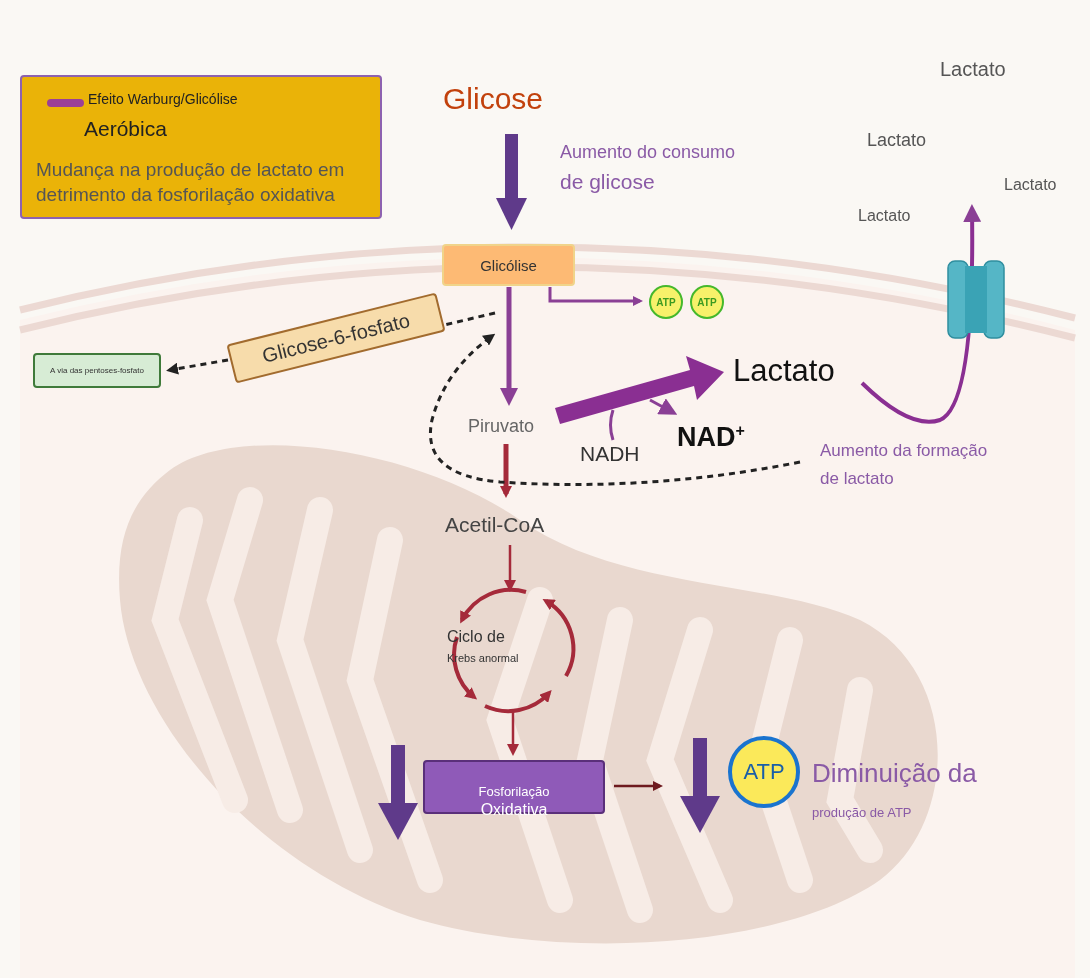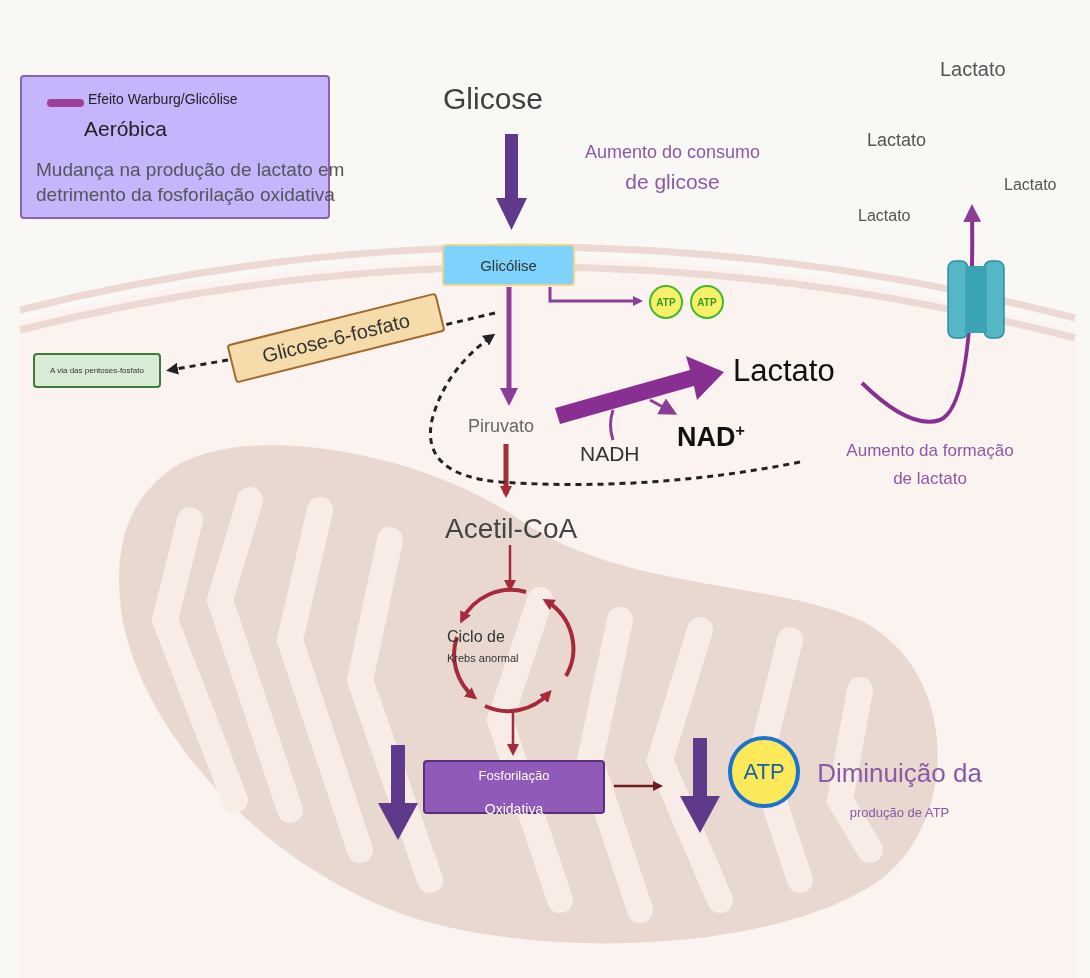--- a/index.html
+++ b/index.html
@@ -4,35 +4,35 @@
 <style>
   html, body { margin: 0; padding: 0; }
   body {
     width: 1090px; height: 978px; position: relative; overflow: hidden;
     background: #faf8f4;
     font-family: "Liberation Sans", "DejaVu Sans", sans-serif;
   }
   #scene { position: absolute; left: 0; top: 0; width: 1090px; height: 978px; }
   .abs { position: absolute; }
   .legend {
-    left: 20px; top: 75px; width: 310px; height: 144px; box-sizing: border-box;
-    background: #c4b5fd; border: 2px solid #8d62b0; border-radius: 4px;
+    left: 20px; top: 75px; width: 362px; height: 144px; box-sizing: border-box;
+    background: #eab308; border: 2px solid #8d62b0; border-radius: 4px;
   }
   .legend-swatch { left: 25px; top: 22px; width: 37px; height: 8px; background: #9b3f97; border-radius: 4px; }
   .legend-title { left: 66px; top: 14px; font-size: 14px; color: #222; }
   .legend-sub { left: 62px; top: 40px; font-size: 21px; color: #222; }
   .legend-desc { left: 14px; top: 80px; font-size: 19px; line-height: 25px; color: #555; width: 370px; }
-  .lbl-glicose { left: 443px; top: 82px; font-size: 30px; color: #404040; }
-  .lbl-purple { color: #8a5aa6; text-align: center; }
+  .lbl-glicose { left: 443px; top: 82px; font-size: 30px; color: #c2410c; }
+  .lbl-purple { color: #8a5aa6; text-align: left; }
   .aumento-consumo { left: 560px; top: 137px; width: 225px; font-size: 18px; line-height: 30px; }
   .aumento-consumo .l2 { font-size: 21px; }
   .lactato-ext { font-size: 17px; color: #555; }
   .glicolise-box {
     left: 442px; top: 244px; width: 133px; height: 42px; box-sizing: border-box;
-    background: #7dd3fc; border: 2px solid #f0d48a; border-radius: 4px;
+    background: #fdba74; border: 2px solid #f0d48a; border-radius: 4px;
     font-size: 15px; color: #333; display: flex; align-items: center; justify-content: center;
   }
   .g6p-box {
     left: 228px; top: 318px; width: 216px; height: 40px; box-sizing: border-box;
     background: #f7dcab; border: 2px solid #a26b2e; border-radius: 4px;
     font-size: 20px; color: #333; display: flex; align-items: center; justify-content: center;
     transform: rotate(-14deg); transform-origin: center;
   }
   .ppp-box {
     left: 33px; top: 353px; width: 128px; height: 35px; box-sizing: border-box;
@@ -43,31 +43,31 @@
     width: 34px; height: 34px; border-radius: 50%; box-sizing: border-box;
     background: #f7f16a; border: 2px solid #45b82c; color: #3b9a20;
     font-size: 10px; font-weight: bold; display: flex; align-items: center; justify-content: center;
   }
   .lbl-piruvato { left: 468px; top: 416px; font-size: 18px; color: #666; }
   .lbl-lactato-main { left: 733px; top: 353px; font-size: 31px; color: #111; }
   .lbl-nadh { left: 580px; top: 442px; font-size: 21px; color: #333; }
   .lbl-nad { left: 677px; top: 422px; font-size: 27px; font-weight: bold; color: #111; }
   .lbl-nad sup { font-size: 16px; }
   .aumento-formacao { left: 820px; top: 437px; width: 220px; font-size: 17px; line-height: 28px; }
-  .lbl-acetil { left: 445px; top: 513px; font-size: 28px; color: #444; text-align: center; }
+  .lbl-acetil { left: 445px; top: 513px; font-size: 21px; color: #444; text-align: center; }
   .lbl-ciclo { left: 447px; top: 628px; width: 130px; color: #333; }
   .lbl-ciclo .c1 { font-size: 16px; display: block; }
   .lbl-ciclo .c2 { font-size: 11px; display: block; margin-top: 6px; }
   .oxphos-box {
     left: 423px; top: 760px; width: 182px; height: 54px; box-sizing: border-box;
     background: #8f5ab8; border: 2px solid #5a2f7a; border-radius: 4px; color: #fff;
     text-align: center;
   }
-  .oxphos-box .o1 { font-size: 13px; display: block; margin-top: 6px; }
-  .oxphos-box .o2 { font-size: 14px; display: block; margin-top: 18px; }
+  .oxphos-box .o1 { font-size: 13px; display: block; margin-top: 22px; }
+  .oxphos-box .o2 { font-size: 16px; display: block; margin-top: 2px; }
   .atp-big {
     left: 728px; top: 736px; width: 72px; height: 72px; border-radius: 50%; box-sizing: border-box;
     background: #fbe95a; border: 4px solid #1a74cf; color: #1a5fa8;
     font-size: 22px; display: flex; align-items: center; justify-content: center;
   }
   .diminuicao { left: 812px; top: 758px; width: 175px; }
   .diminuicao .d1 { font-size: 26px; display: block; }
   .diminuicao .d2 { font-size: 13px; display: block; margin-top: 16px; }
 </style>
 </head>

